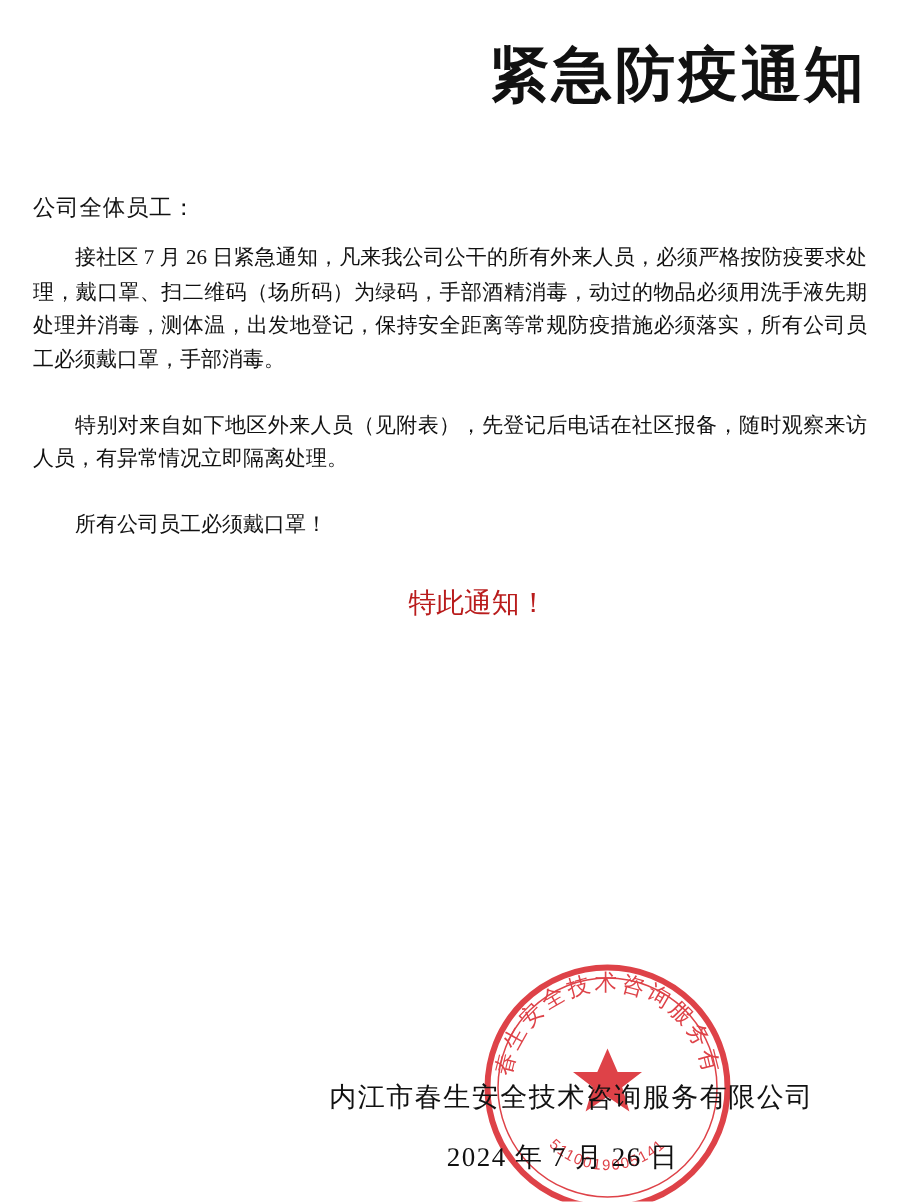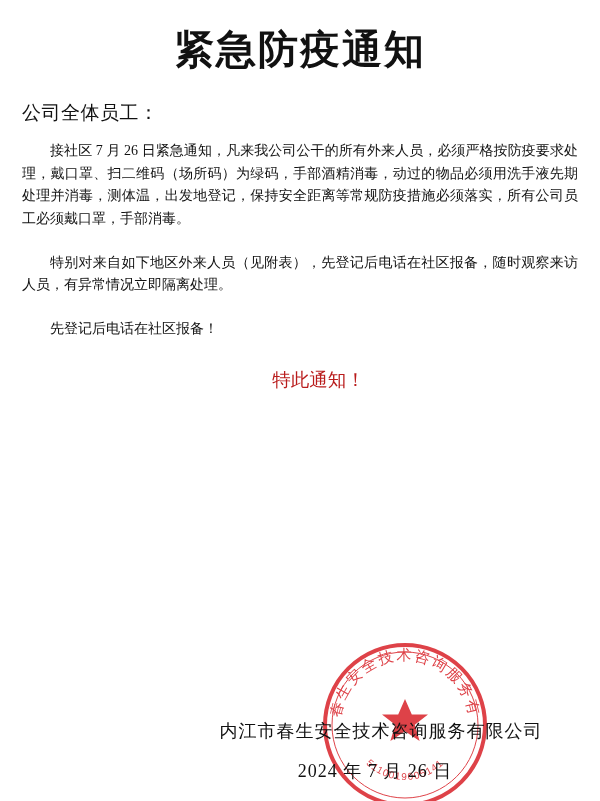--- a/index.html
+++ b/index.html
@@ -16,32 +16,32 @@
     position: relative;
   }
   .page {
     position: relative;
     width: 600px;
     height: 801px;
     box-sizing: border-box;
     padding: 0 22px;
   }
   .doc-title {
-    text-align: center;
+    text-align: right;
     font-family: "DejaVu Serif", "Liberation Serif", serif;
     font-weight: bold;
     font-size: 40px;
     letter-spacing: 2px;
     margin-top: 22px;
     margin-bottom: 0;
     color: #111111;
   }
   .salutation {
-    margin-top: 23px;
-    font-size: 19px;
+    margin-top: 52px;
+    font-size: 15px;
     letter-spacing: 0.5px;
     color: #111111;
   }
   .body-block {
     margin-top: 14px;
   }
   .para {
     font-size: 14px;
     line-height: 1.62;
     text-align: justify;
@@ -103,21 +103,21 @@
 
 <div class="page">
 
   <h1 class="doc-title">紧急防疫通知</h1>
 
   <div class="salutation">公司全体员工：</div>
 
   <div class="body-block">
     <p class="para">接社区 7 月 26 日紧急通知，凡来我公司公干的所有外来人员，必须严格按防疫要求处理，戴口罩、扫二维码（场所码）为绿码，手部酒精消毒，动过的物品必须用洗手液先期处理并消毒，测体温，出发地登记，保持安全距离等常规防疫措施必须落实，所有公司员工必须戴口罩，手部消毒。</p>
     <p class="para para-gap">特别对来自如下地区外来人员（见附表），先登记后电话在社区报备，随时观察来访人员，有异常情况立即隔离处理。</p>
-    <p class="para para-gap tight">先登记后电话在社区报备！</p>
+    <p class="para para-gap tight">所有公司员工必须戴口罩！</p>
   </div>
 
   <div class="notice-final">特此通知！</div>
 
   <div class="seal">
     <svg viewBox="0 0 170 170" xmlns="http://www.w3.org/2000/svg">
       <defs>
         <path id="arcTop" d="M 20,85 A 65,65 0 0 1 150,85"></path>
         <path id="arcBottom" d="M 30,85 A 55,55 0 0 0 140,85"></path>
       </defs>

